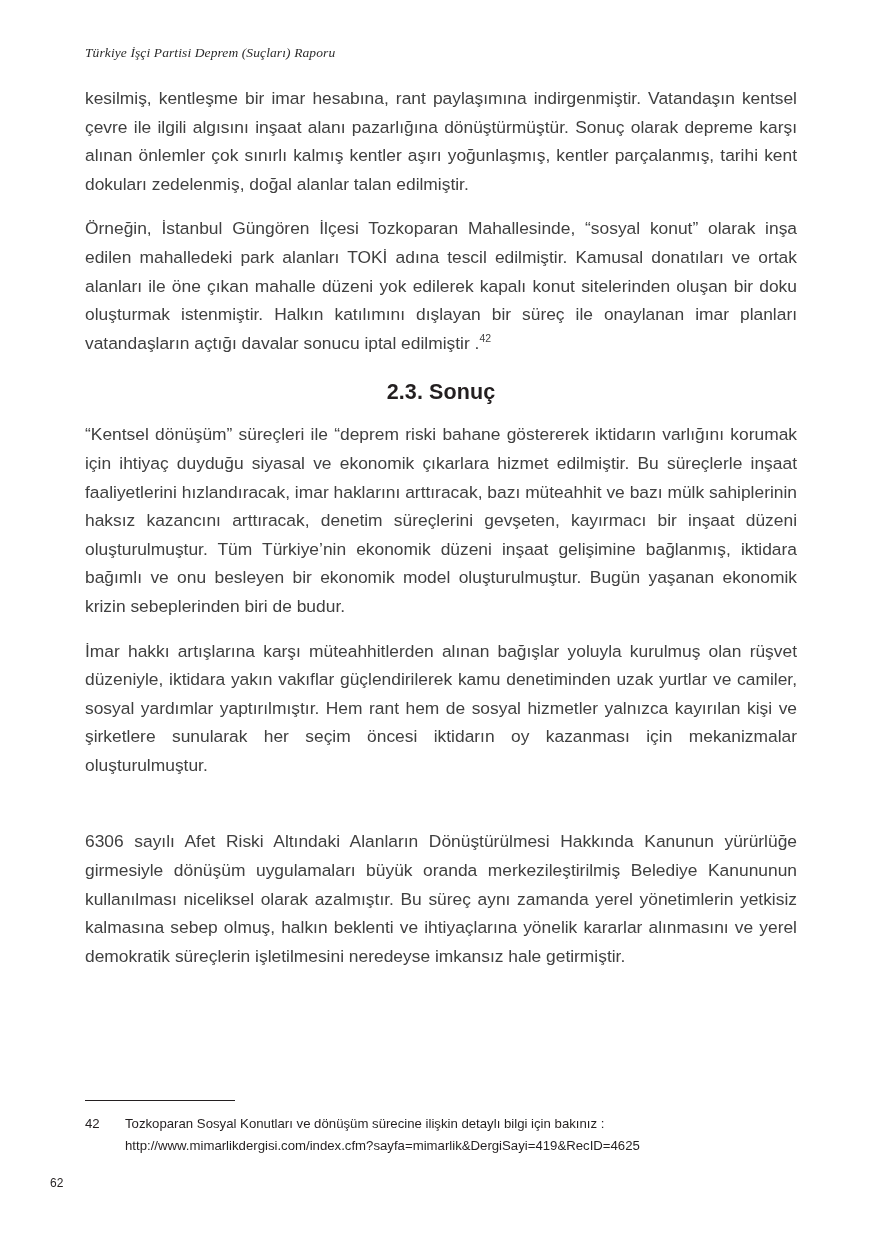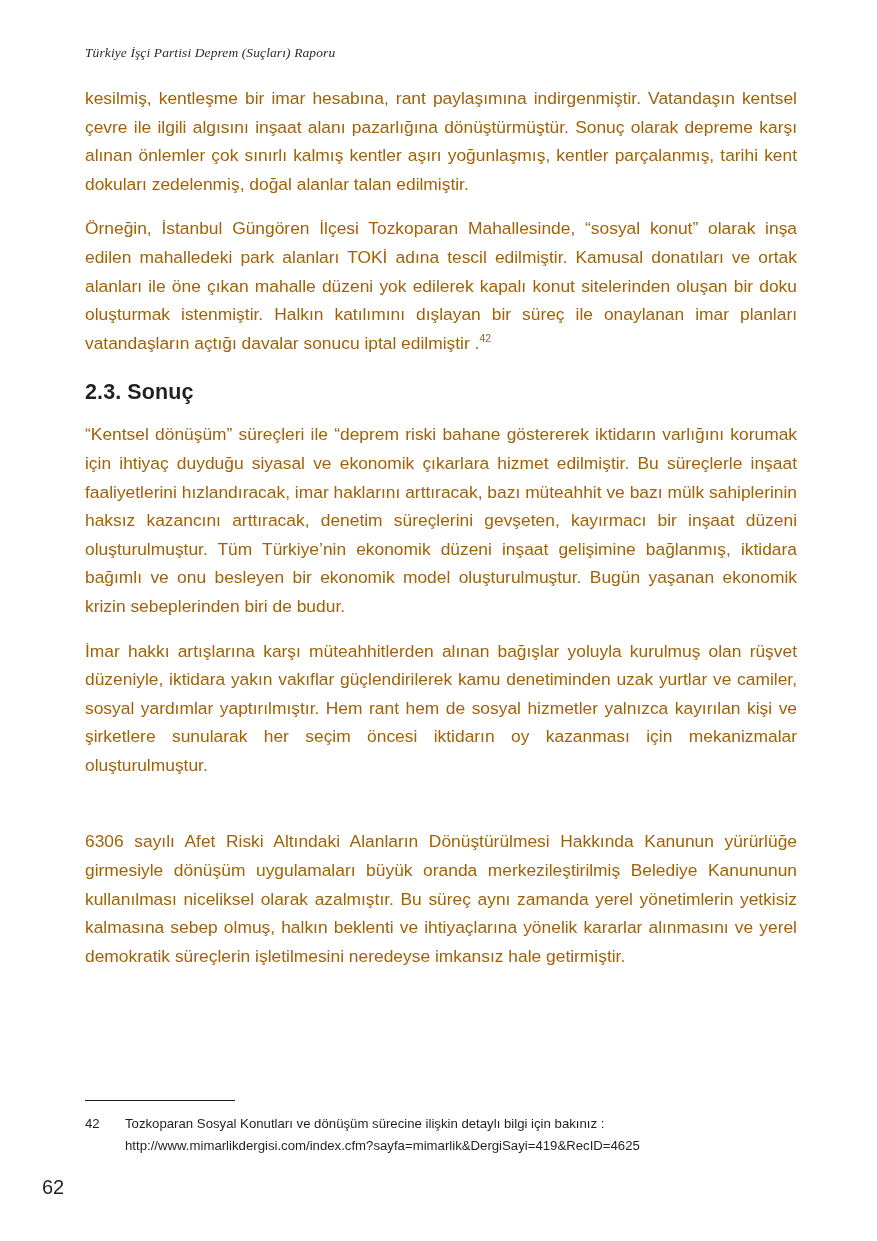--- a/index.html
+++ b/index.html
@@ -34,34 +34,35 @@
     left: 85px;
     width: 712px;
   }
   p.body {
     margin: 0 0 16px 0;
     font-size: 17.4px;
     line-height: 28.6px;
     text-align: justify;
     text-justify: inter-word;
     hyphens: manual;
-    color: #a16207;
+    color: #404040;
     font-weight: 400;
   }
   p.body.last {
     margin-bottom: 0;
     margin-top: 48px;
   }
   h2.section-title {
     margin: 22px 0 14px 0;
     font-size: 21.5px;
     line-height: 27px;
     font-weight: bold;
     color: #231f20;
     letter-spacing: 0.1px;
+    text-align: center;
   }
   sup.footnote-ref {
     font-size: 10.5px;
     vertical-align: super;
     line-height: 0;
   }
   .footnote-zone {
     position: absolute;
     left: 85px;
     top: 1100px;
@@ -81,23 +82,23 @@
   }
   .footnote .fn-num {
     width: 40px;
     flex: 0 0 40px;
   }
   .footnote .fn-text {
     flex: 1 1 auto;
   }
   .page-number {
     position: absolute;
-    left: 42px;
+    left: 50px;
     top: 1176px;
-    font-size: 20px;
+    font-size: 12px;
     color: #231f20;
   }
 </style>
 </head>
 <body>
 
 <div class="page">
 
   <div class="running-head">Türkiye İşçi Partisi Deprem (Suçları) Raporu</div>
 

